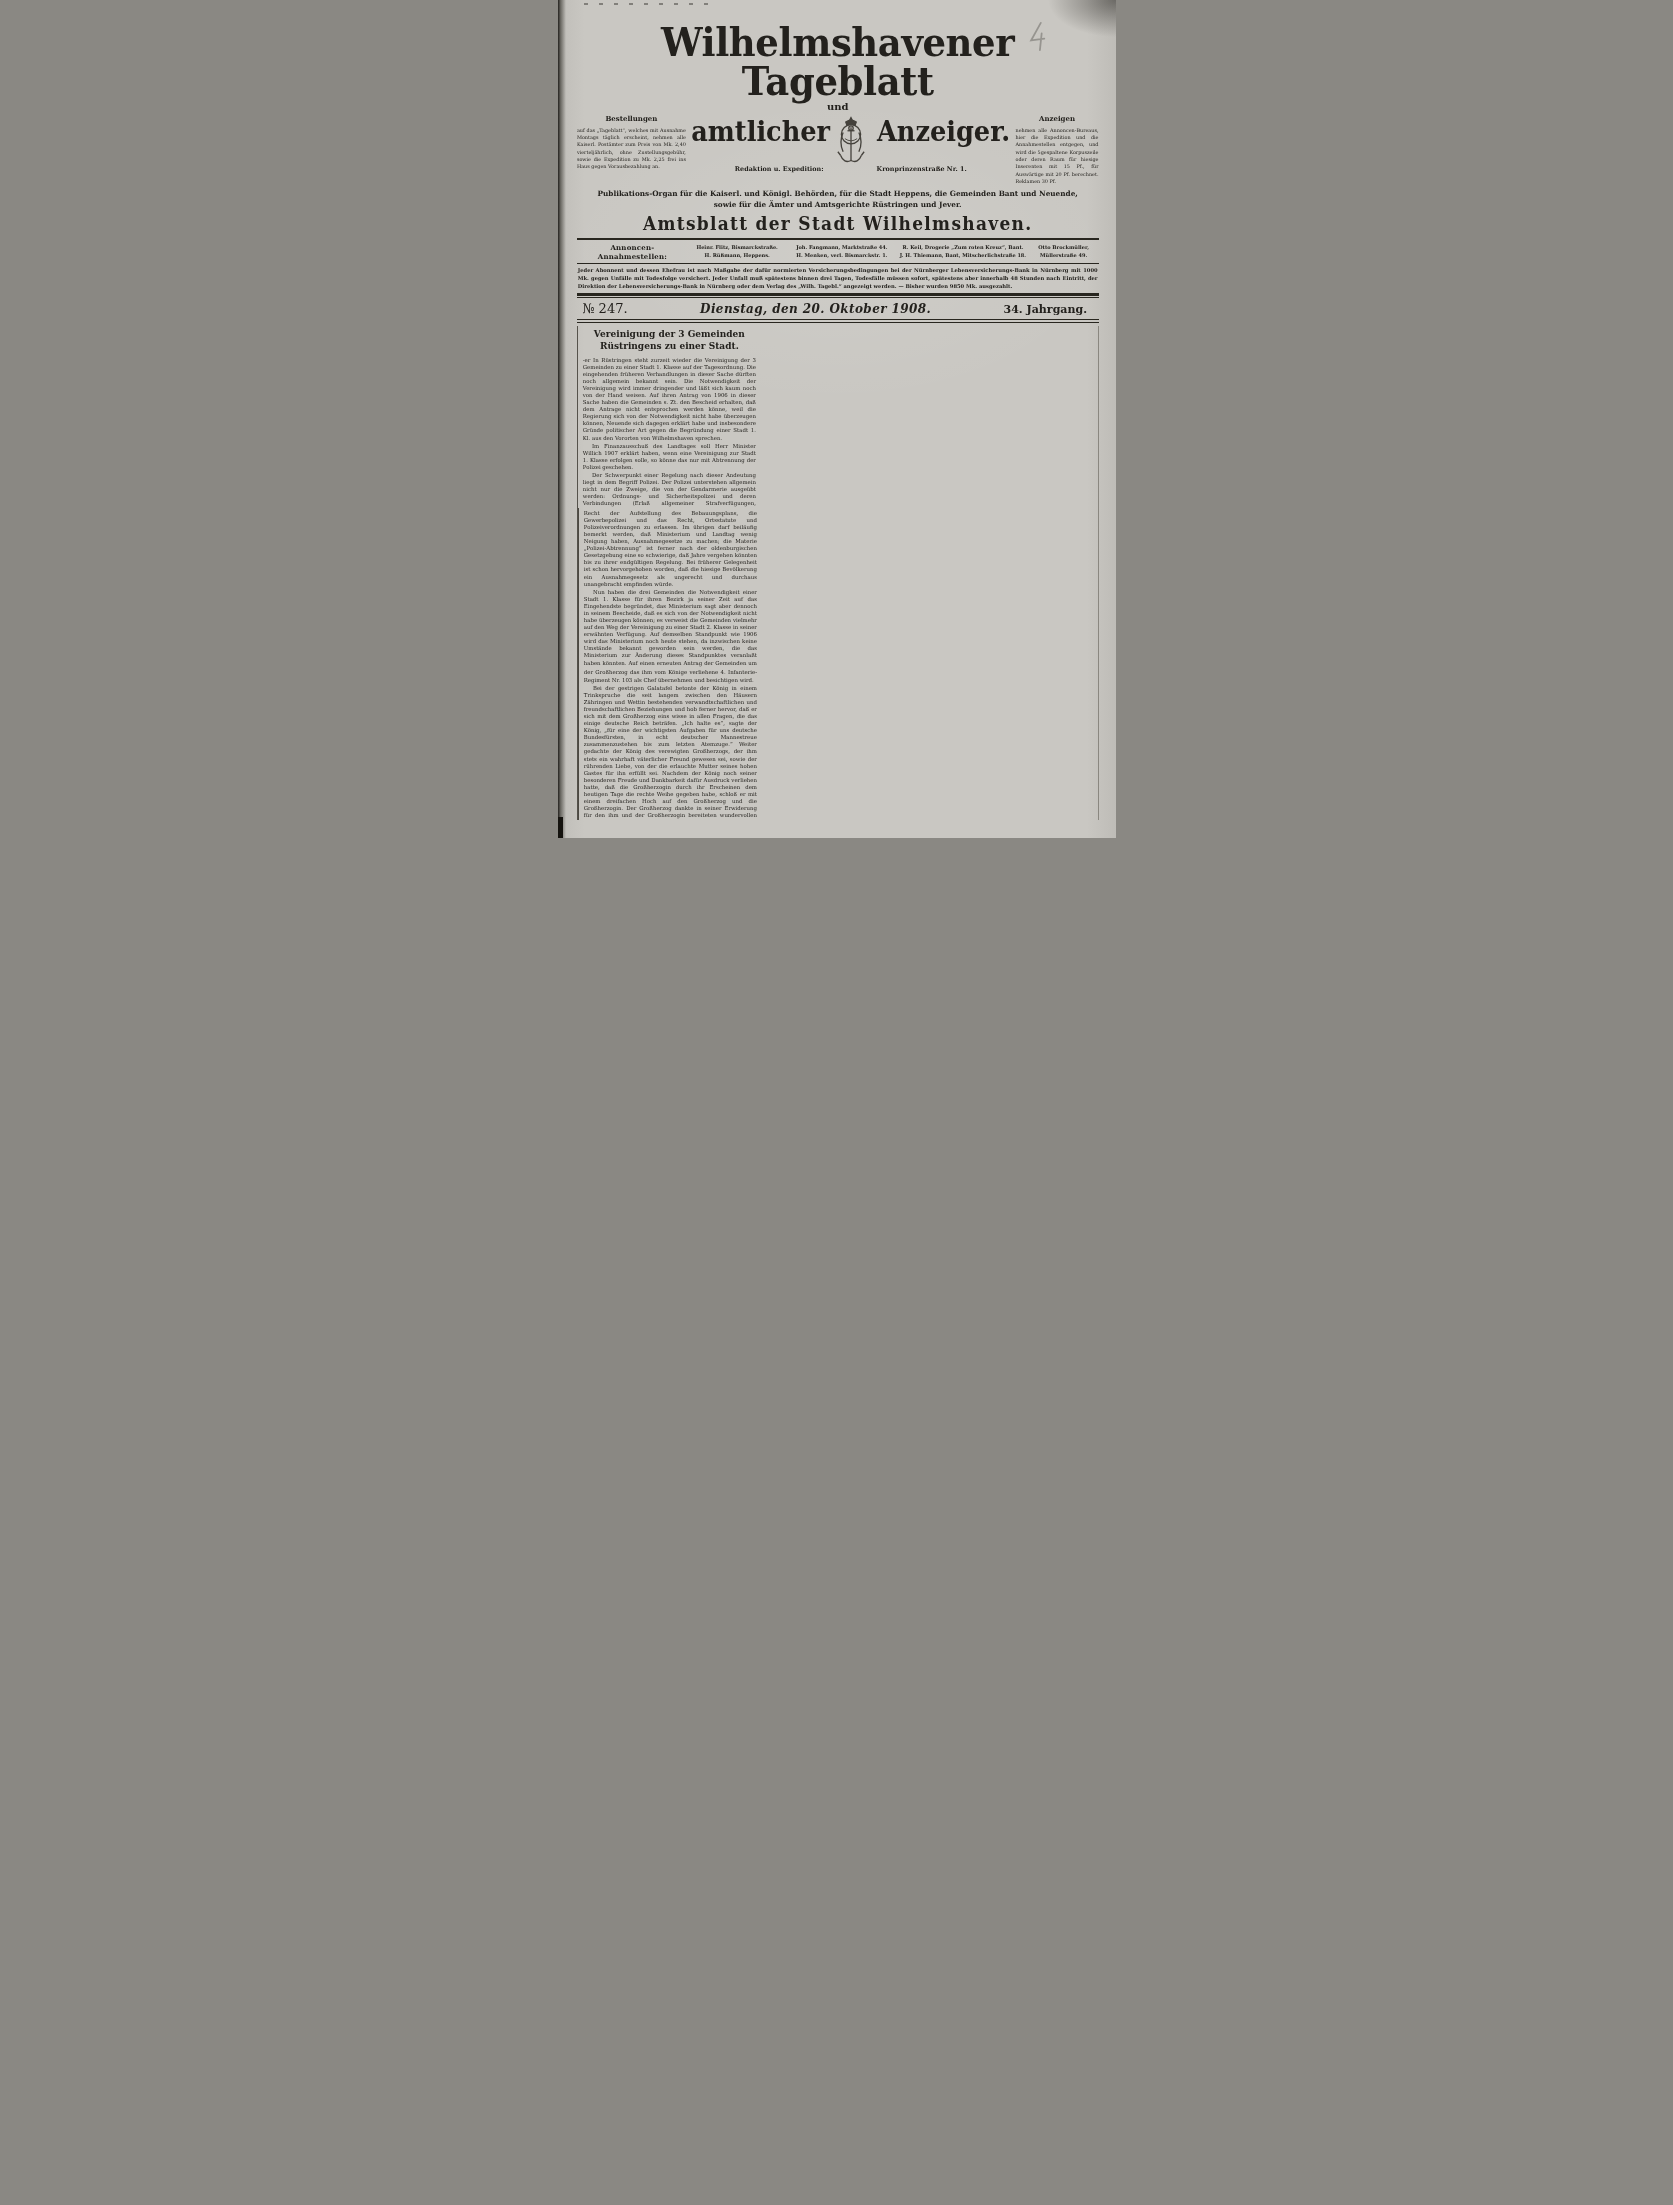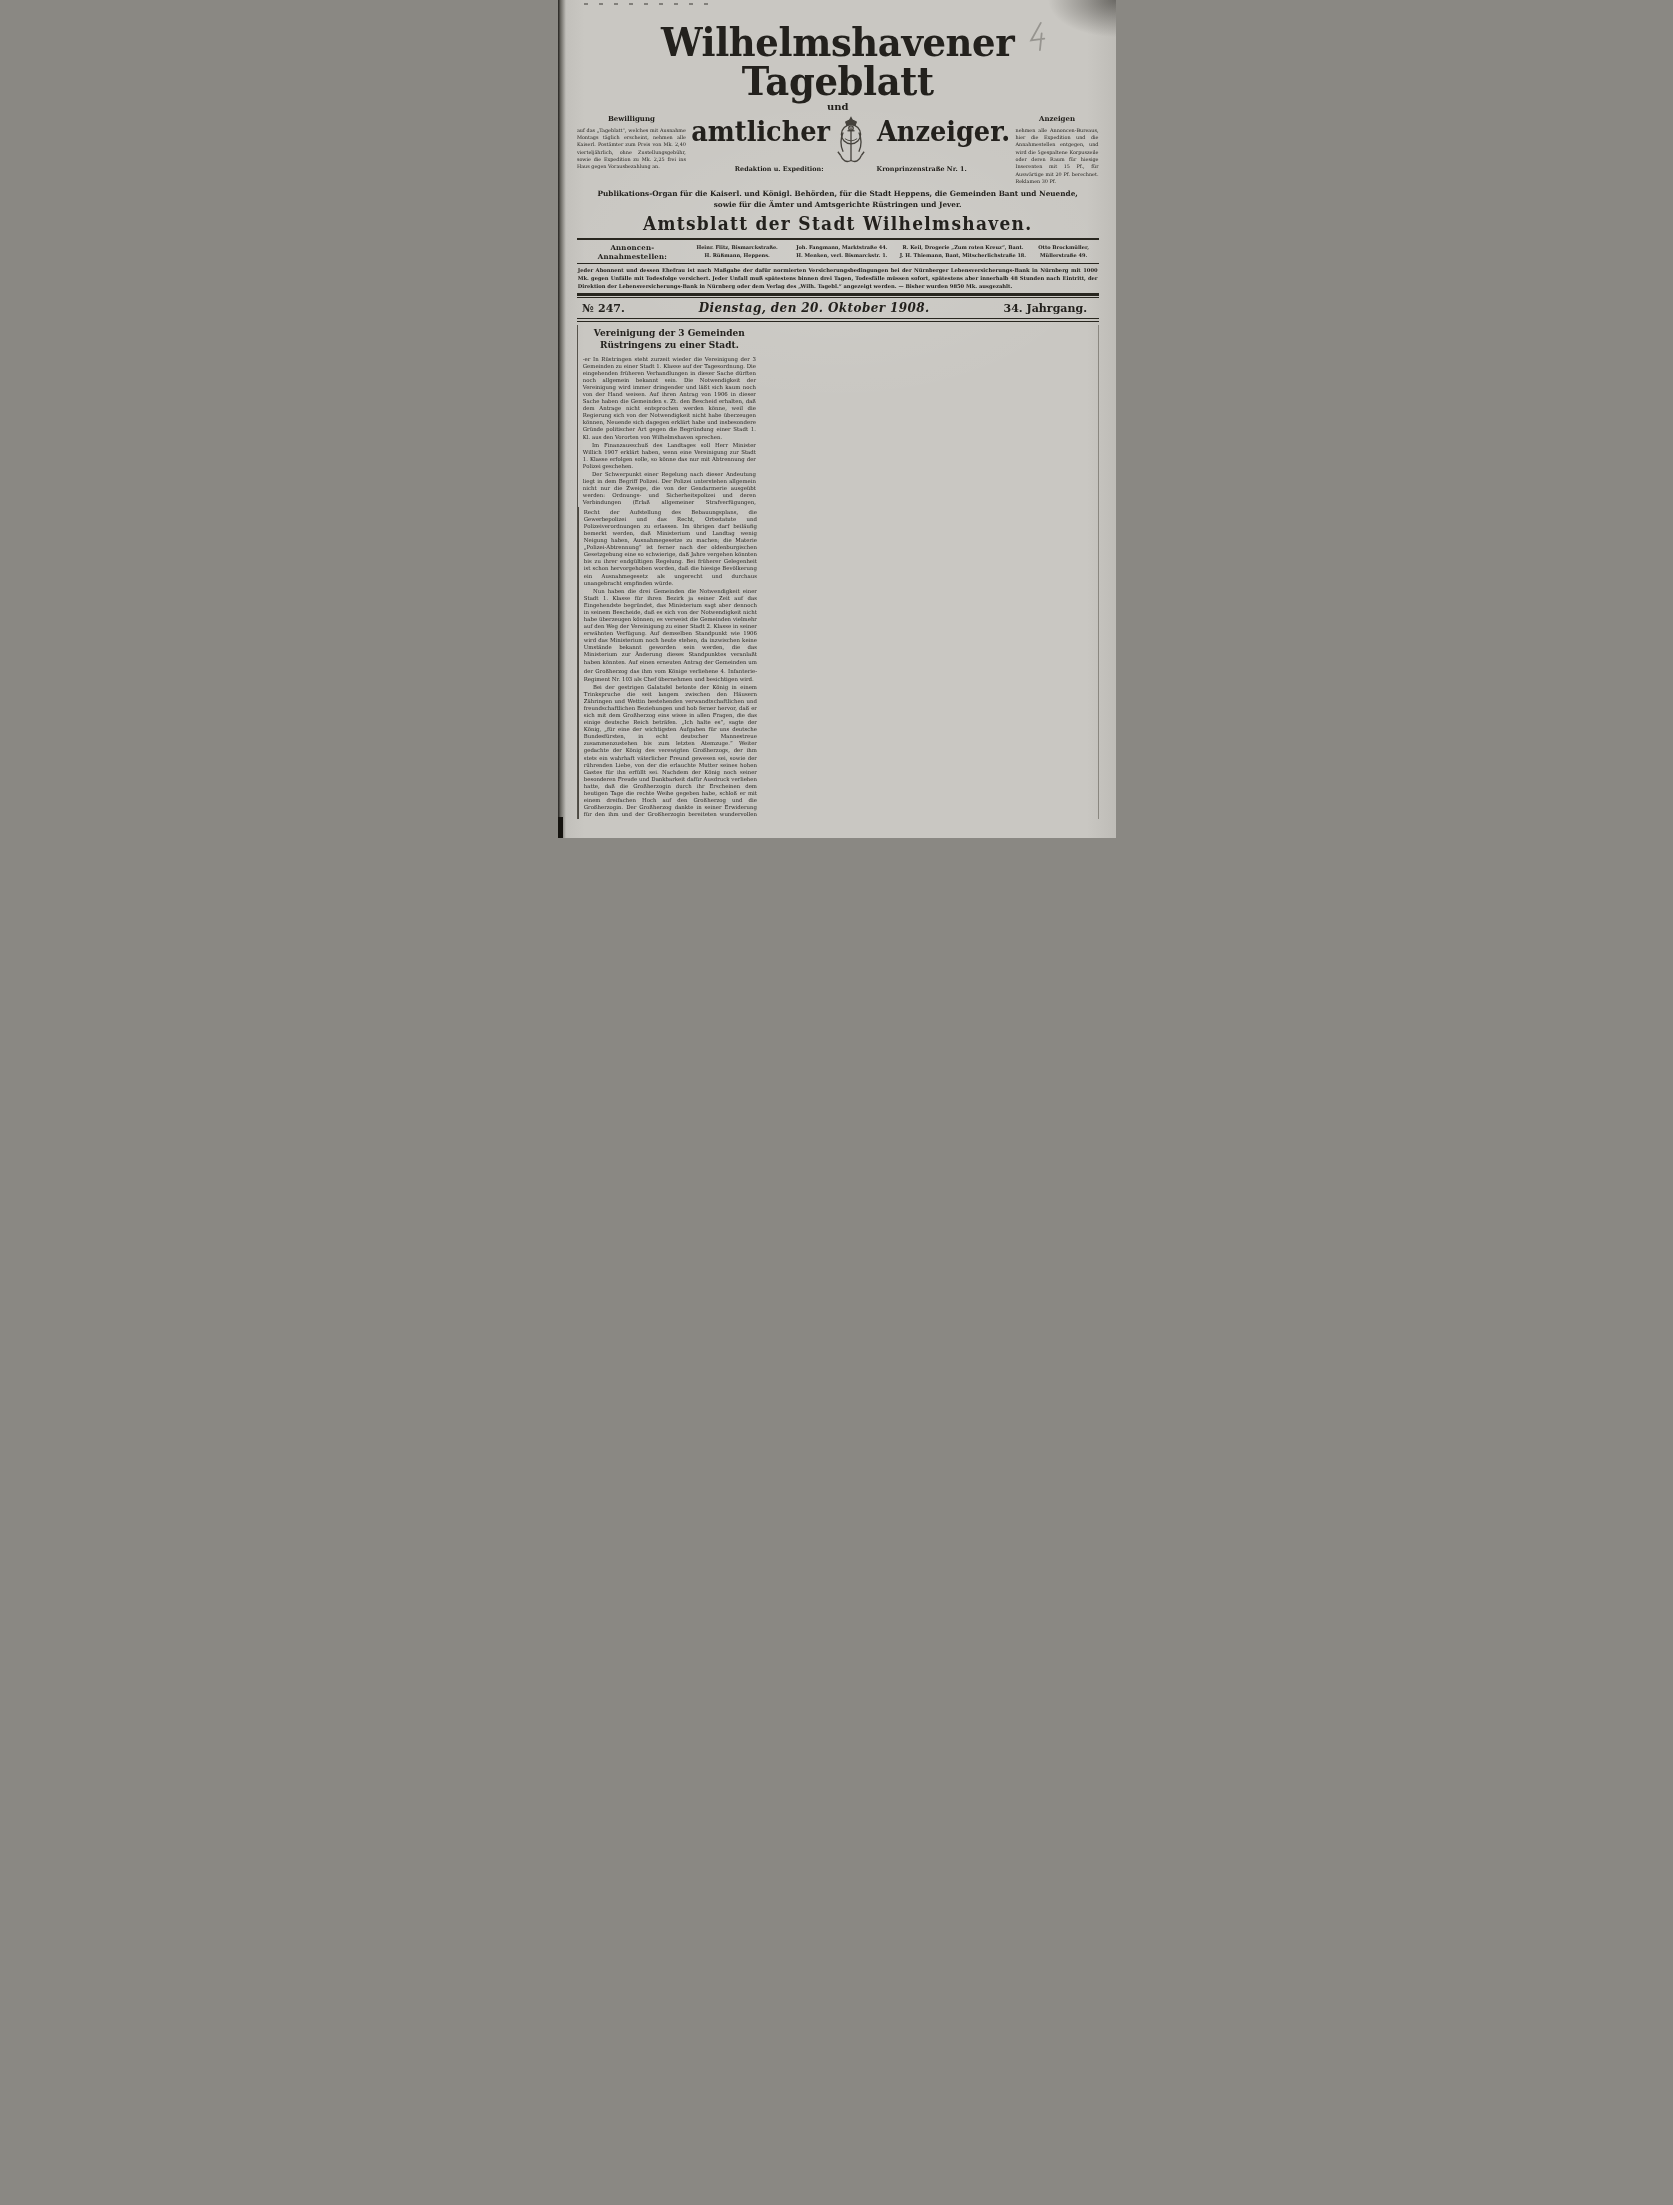--- a/index.html
+++ b/index.html
@@ -51,21 +51,21 @@
   .annahme-grid{flex:1;font-size:5px;line-height:1.6;}
   .annahme-row{display:flex;}
   .annahme-row span{display:block;}
   .ac1{width:24%;} .ac2{width:27%;} .ac3{width:32%;} .ac4{width:17%;}
 
   
   .insurance{font-size:5.2px;font-weight:bold;line-height:1.55;text-align:justify;margin-top:2.6px;padding:0 0.9px;}
 
   
   .daterow{display:flex;justify-content:space-between;align-items:baseline;padding:3.5px 11.5px 2.6px 5.3px;}
-  .issue-no{font-size:11px;font-weight:bold;}
+  .issue-no{font-size:13px;font-weight:normal;}
   .issue-date{font-size:12px;font-weight:bold;letter-spacing:0.4px;font-style:italic;}
   .issue-vol{font-size:11px;font-weight:bold;}
   .rule-double-b{height:1.8px;background:#28261f;}
   .rule-double-b2{height:0.9px;background:#28261f;margin-top:1.3px;}
 
   
   .cols{display:flex;margin-top:3.5px;height:494px;overflow:hidden;
     border-left:0.4px solid #55524b;border-right:0.4px solid #8a8780;flex-direction:column;}
   .col{width:33.33%;padding:1.8px 4.9px 0 4.9px;overflow:hidden;
     font-size:5.4px;line-height:1.315;text-align:justify;}
@@ -92,21 +92,21 @@
     <path d="M38 4 L16 44 L46 40 M40 28 L36 66" stroke="#3a3833" stroke-width="4" fill="none" stroke-linecap="round"></path>
   </svg>
 
   <div class="inner">
 
     <div class="title1">Wilhelmshavener Tageblatt</div>
     <div class="title-und">und</div>
 
     <div class="head-row">
       <div class="side-box left">
-        <div class="bx-head">Bewilligung</div>
+        <div class="bx-head">Bestellungen</div>
         <div>auf das „Tageblatt“, welches mit Ausnahme Montags täglich erscheint, nehmen alle Kaiserl. Postämter zum Preis von Mk. 2,40 vierteljährlich, ohne Zustellungsgebühr, sowie die Expedition zu Mk. 2,25 frei ins Haus gegen Vorausbezahlung an.</div>
       </div>
 
       <div class="center-head">
         <div class="title2">
           <span>amtlicher</span>
           <span>Anzeiger.</span>
         </div>
         <svg class="emblem" width="42" height="56" viewBox="0 0 96 128">
           <g stroke="#45423c" fill="none" stroke-width="3">

